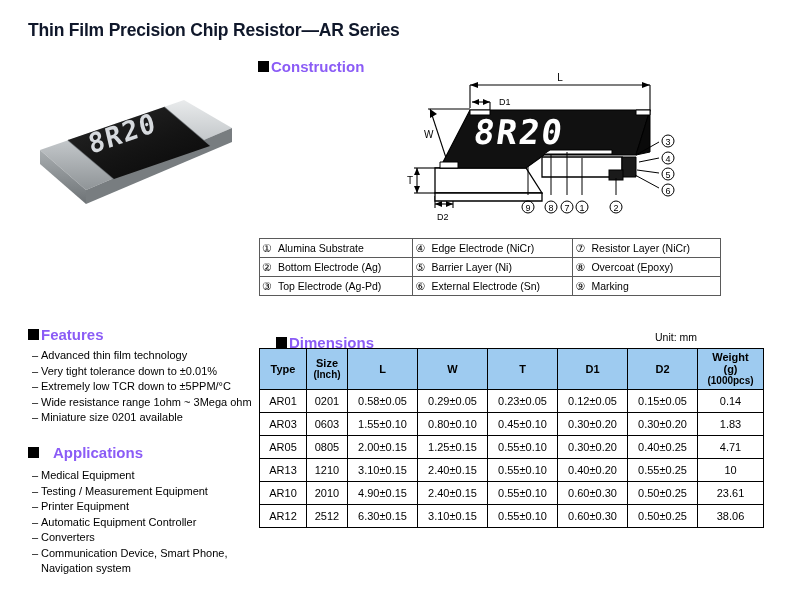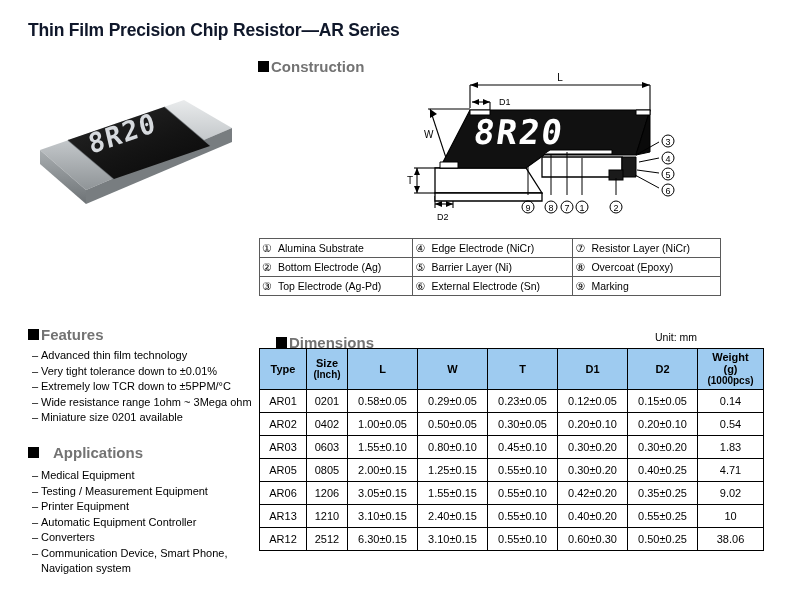--- a/index.html
+++ b/index.html
@@ -27,21 +27,21 @@
     letter-spacing: -0.2px;
     white-space: nowrap;
   }
 
   
   .section-head {
     display: flex;
     align-items: center;
     font-size: 15px;
     font-weight: bold;
-    color: #737373;
+    color: #8b5cf6;
     white-space: nowrap;
   }
   .sq {
     width: 11px;
     height: 11px;
     background: #000;
     margin-right: 2px;
     flex: 0 0 auto;
   }
 
@@ -448,70 +448,60 @@
       <td>AR01</td>
       <td>0201</td>
       <td>0.58±0.05</td>
       <td>0.29±0.05</td>
       <td>0.23±0.05</td>
       <td>0.12±0.05</td>
       <td>0.15±0.05</td>
       <td>0.14</td>
     </tr>
     <tr>
-      <td>AR02</td>
-      <td>0402</td>
-      <td>1.00±0.05</td>
-      <td>0.50±0.05</td>
-      <td>0.30±0.05</td>
-      <td>0.20±0.10</td>
-      <td>0.20±0.10</td>
-      <td>0.54</td>
-    </tr>
-    <tr>
       <td>AR03</td>
       <td>0603</td>
       <td>1.55±0.10</td>
       <td>0.80±0.10</td>
       <td>0.45±0.10</td>
       <td>0.30±0.20</td>
       <td>0.30±0.20</td>
       <td>1.83</td>
     </tr>
     <tr>
       <td>AR05</td>
       <td>0805</td>
       <td>2.00±0.15</td>
       <td>1.25±0.15</td>
       <td>0.55±0.10</td>
       <td>0.30±0.20</td>
       <td>0.40±0.25</td>
       <td>4.71</td>
     </tr>
     <tr>
-      <td>AR06</td>
-      <td>1206</td>
-      <td>3.05±0.15</td>
-      <td>1.55±0.15</td>
-      <td>0.55±0.10</td>
-      <td>0.42±0.20</td>
-      <td>0.35±0.25</td>
-      <td>9.02</td>
-    </tr>
-    <tr>
       <td>AR13</td>
       <td>1210</td>
       <td>3.10±0.15</td>
       <td>2.40±0.15</td>
       <td>0.55±0.10</td>
       <td>0.40±0.20</td>
       <td>0.55±0.25</td>
       <td>10</td>
     </tr>
     <tr>
+      <td>AR10</td>
+      <td>2010</td>
+      <td>4.90±0.15</td>
+      <td>2.40±0.15</td>
+      <td>0.55±0.10</td>
+      <td>0.60±0.30</td>
+      <td>0.50±0.25</td>
+      <td>23.61</td>
+    </tr>
+    <tr>
       <td>AR12</td>
       <td>2512</td>
       <td>6.30±0.15</td>
       <td>3.10±0.15</td>
       <td>0.55±0.10</td>
       <td>0.60±0.30</td>
       <td>0.50±0.25</td>
       <td>38.06</td>
     </tr>
   </tbody>

